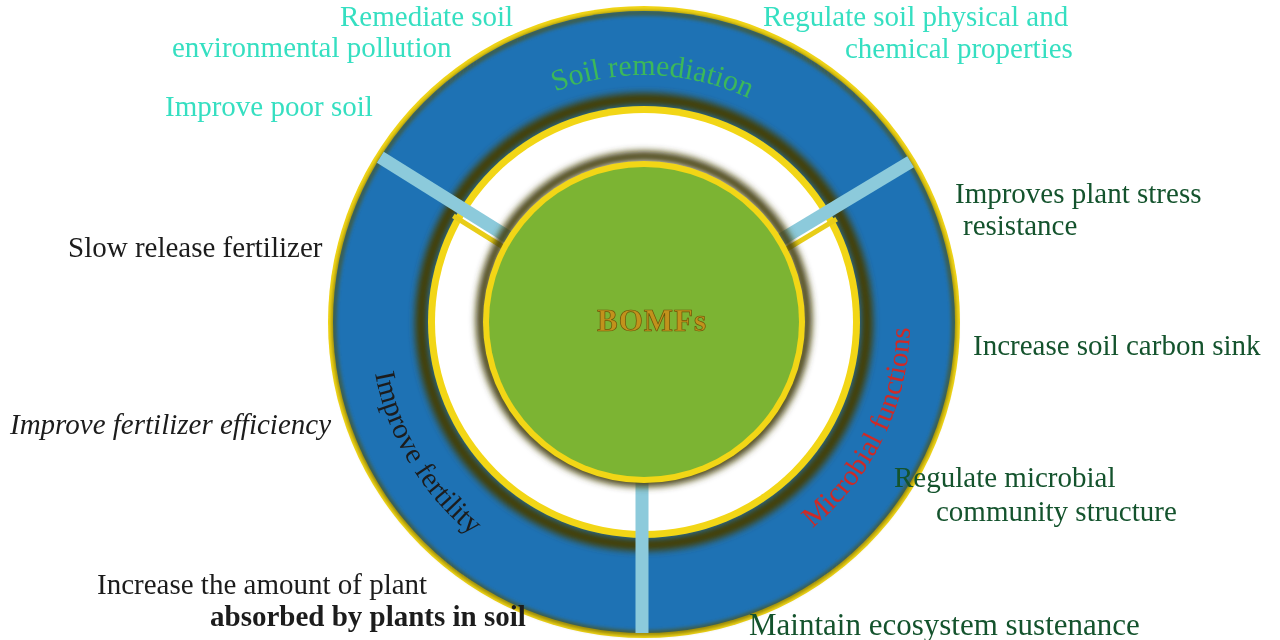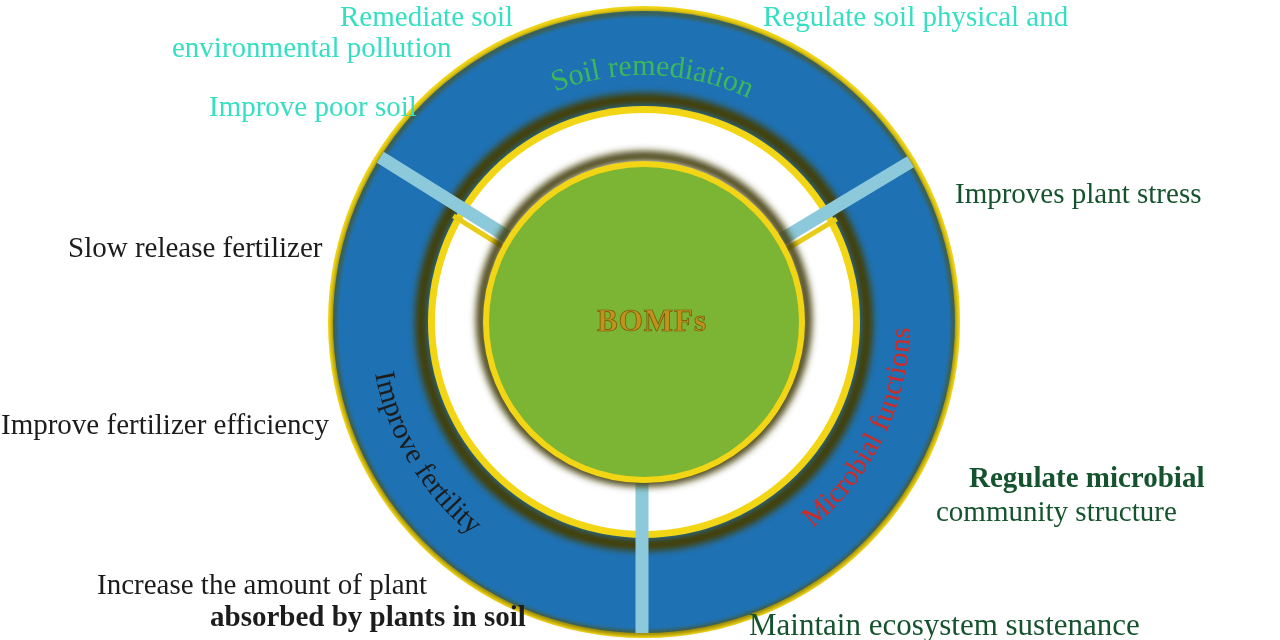--- a/index.html
+++ b/index.html
@@ -10,31 +10,31 @@
   .lbl{
     position:absolute;font-size:29px;line-height:1;white-space:nowrap;
     font-family:"Liberation Serif", serif;
   }
   .cyan{color:#35dfc1;}
   .red{color:#14532d;}
   .blk{color:#1c1c1c;}
   
   #rem1{left:340px;top:2px;}
   #rem2{left:172px;top:33px;text-align:right;}
-  #poor{left:165px;top:92px;margin-left:44px;}
+  #poor{left:165px;top:92px;}
   #reg1{left:763px;top:2px;font-family:Liberation Serif, serif;}
   #reg2{left:845px;top:34px;}
   #ps1{left:955px;top:179px;}
   #ps2{left:963px;top:211px;}
   #csink{left:973px;top:331px;}
-  #mc1{left:969px;top:463px;font-weight:bold;}
+  #mc1{left:894px;top:463px;}
   #mc2{left:936px;top:497px;}
   #eco{left:749px;top:609px;font-size:31px;}
   #slow{left:68px;top:233px;}
-  #feff{left:1px;top:410px;}
+  #feff{left:10px;top:410px;font-style:italic;}
   #cab1{left:97px;top:570px;}
   #cab2{left:210px;top:602px;font-weight:bold;}
   svg{position:absolute;left:0;top:0;}
   .arc-text{font-family:"Liberation Serif", serif;}
 </style>
 </head>
 <body>
 
 <div class="stage">
 
@@ -83,21 +83,24 @@
     </text>
     <text class="arc-text" font-size="29" fill="#1c1c1c">
       <textPath href="#pathLeft" startOffset="50%" text-anchor="middle">Improve fertility</textPath>
     </text>
   </svg>
 
   <div class="lbl cyan" id="rem1">Remediate soil</div>
   <div class="lbl cyan" id="rem2">environmental pollution</div>
   <div class="lbl cyan" id="poor">Improve poor soil</div>
   <div class="lbl cyan" id="reg1">Regulate soil physical and</div>
+  <div class="lbl cyan" id="reg2">chemical properties</div>
   <div class="lbl red" id="ps1">Improves plant stress</div>
+  <div class="lbl red" id="ps2">resistance</div>
+  <div class="lbl red" id="csink">Increase soil carbon sink</div>
   <div class="lbl red" id="mc1">Regulate microbial</div>
   <div class="lbl red" id="mc2">community structure</div>
   <div class="lbl red" id="eco">Maintain ecosystem sustenance</div>
   <div class="lbl blk" id="slow">Slow release fertilizer</div>
   <div class="lbl blk" id="feff">Improve fertilizer efficiency</div>
   <div class="lbl blk" id="cab1">Increase the amount of plant</div>
   <div class="lbl blk" id="cab2">absorbed by plants in soil</div>
 
 </div>
 

